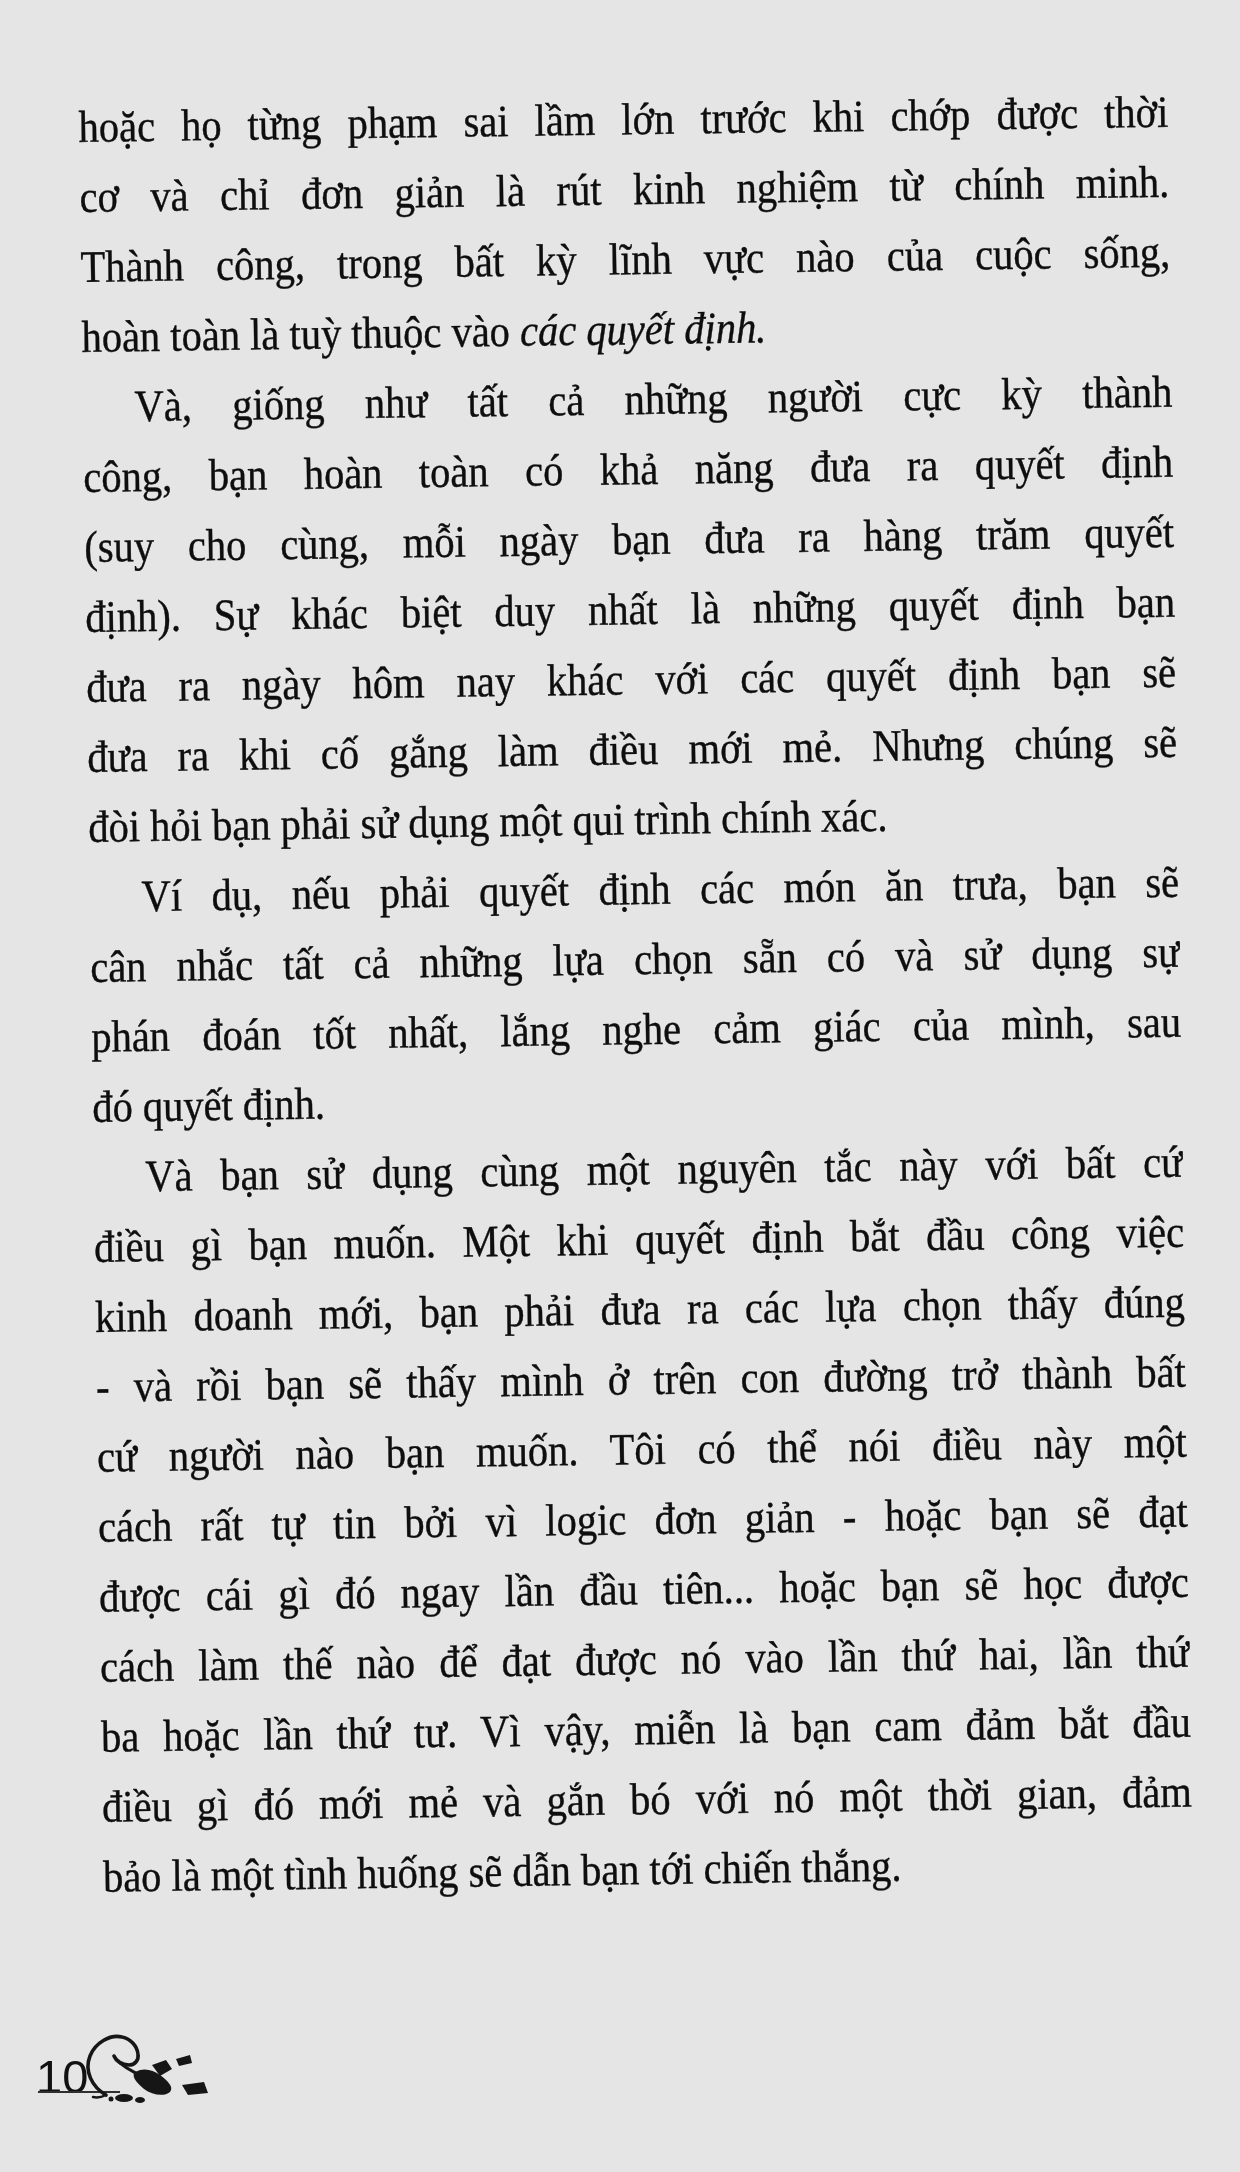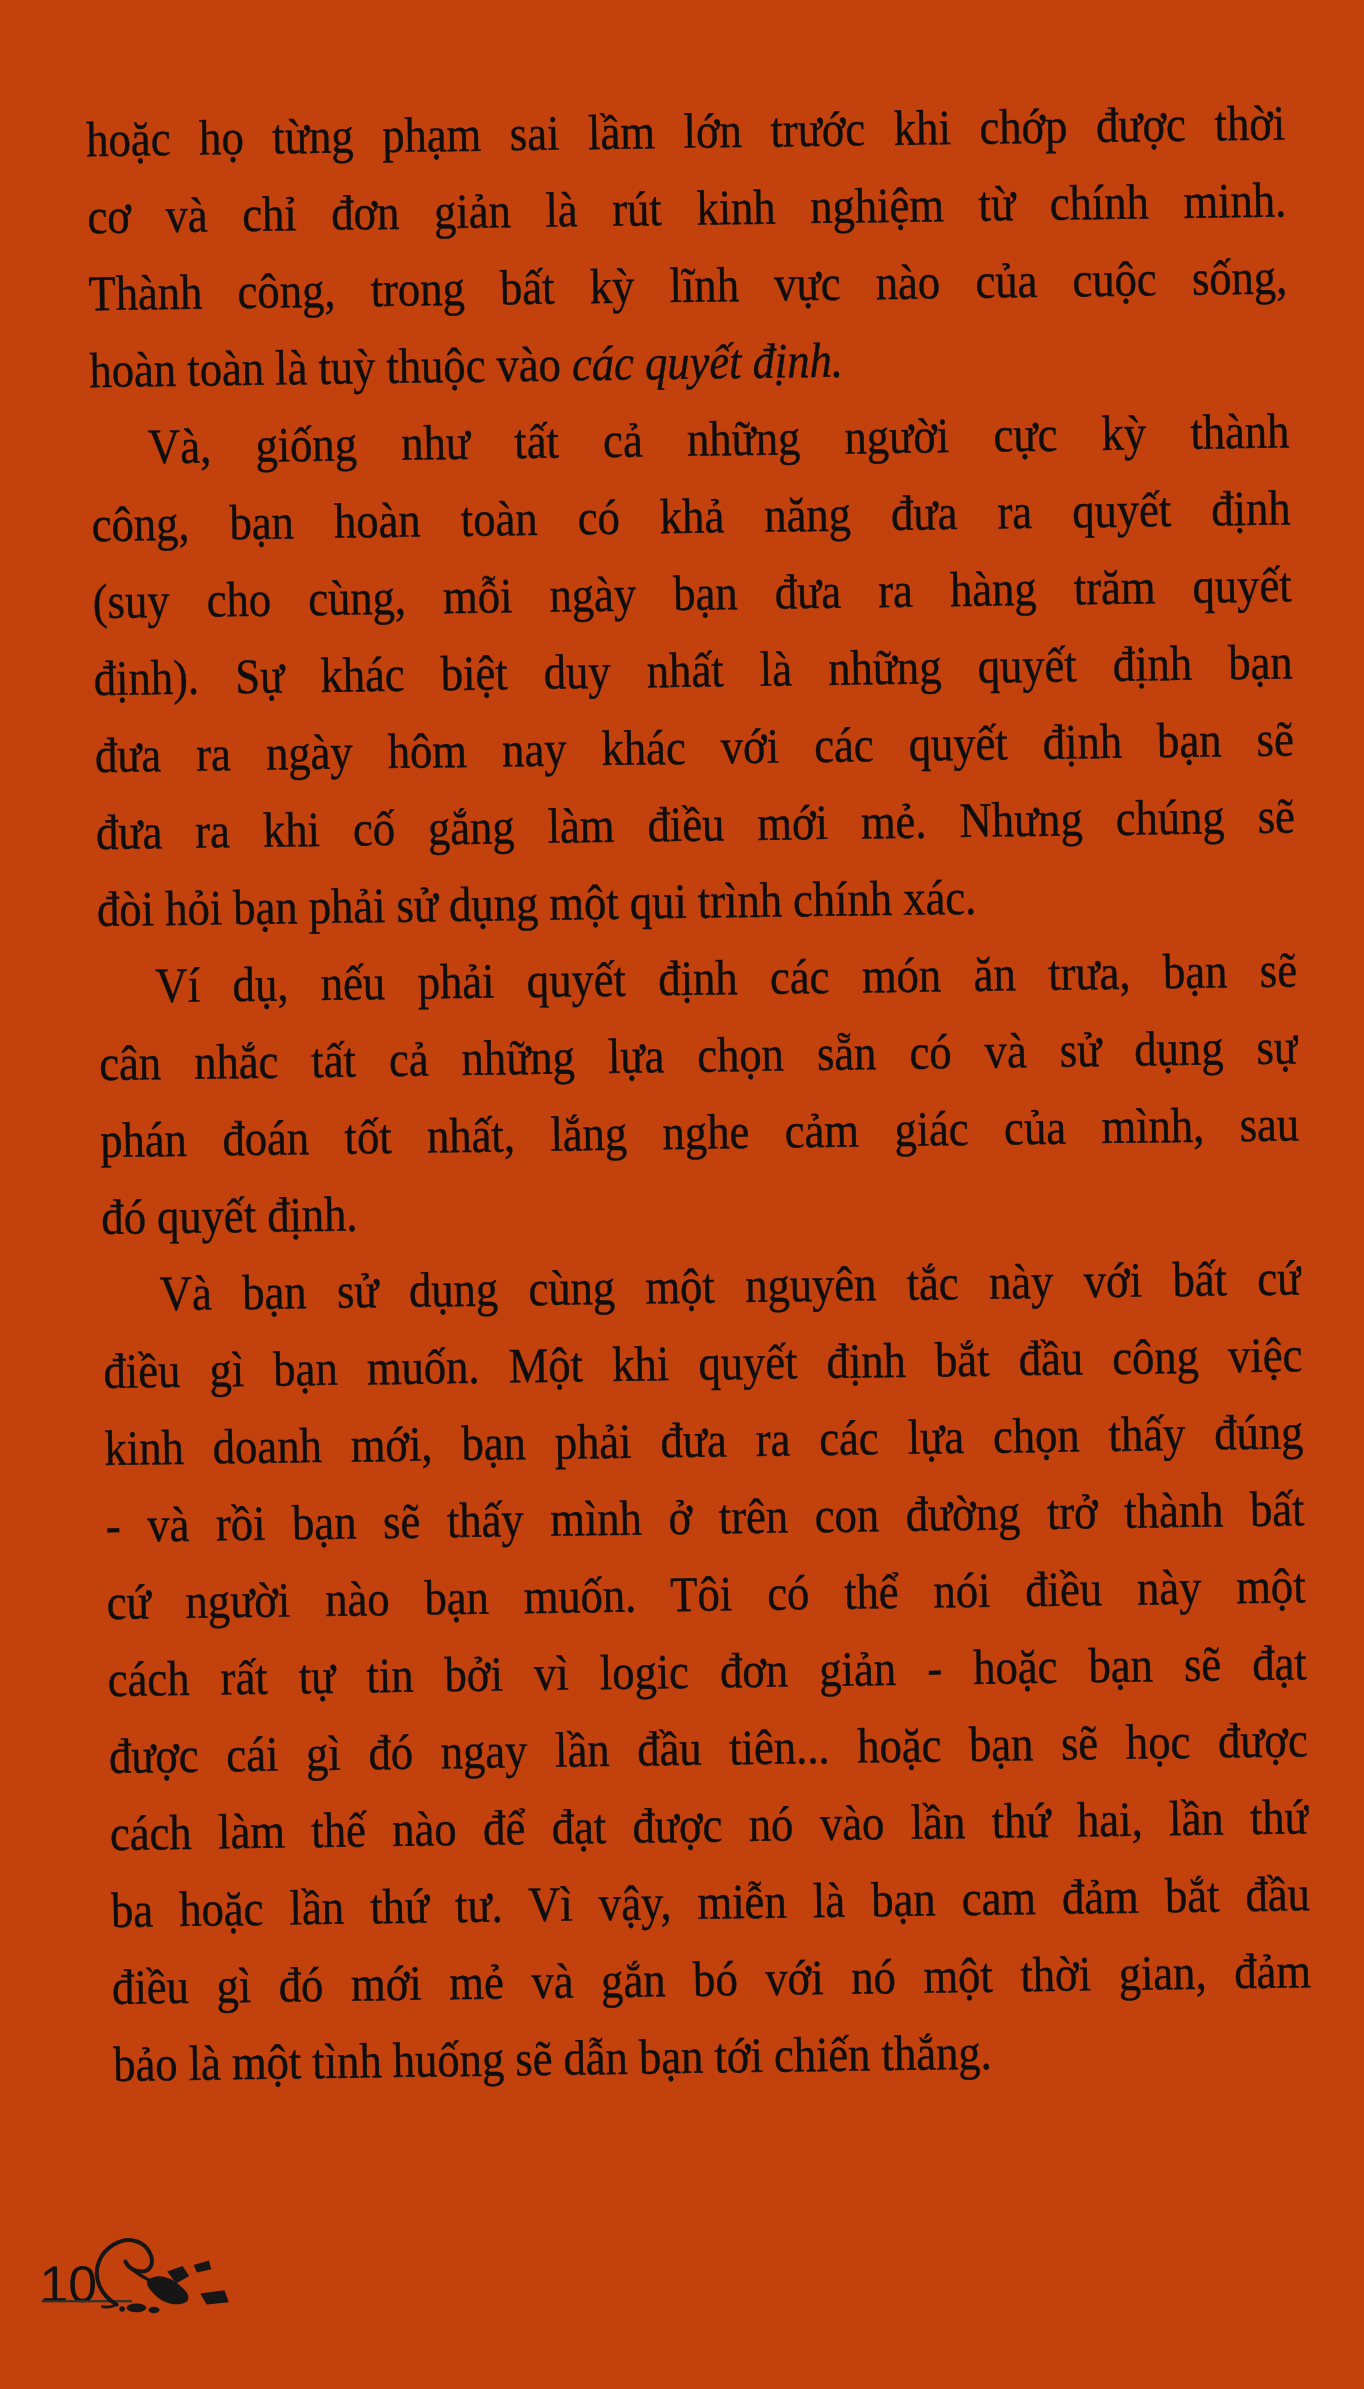--- a/index.html
+++ b/index.html
@@ -1,20 +1,20 @@
 <!DOCTYPE html>
 <html><head>
 <meta charset="utf-8">
 <style>
   html, body { margin: 0; padding: 0; background: #ffffff; }
   .page {
     position: relative;
     width: 1240px;
     height: 2172px;
-    background: #c2410c;
+    background: #e5e5e5;
     overflow: hidden;
     font-family: "Liberation Serif", serif;
     color: #0e0e0e;
   }
   
   .text-block {
     position: absolute;
     left: 78px;
     top: 92px;
     width: 1211px;                 

